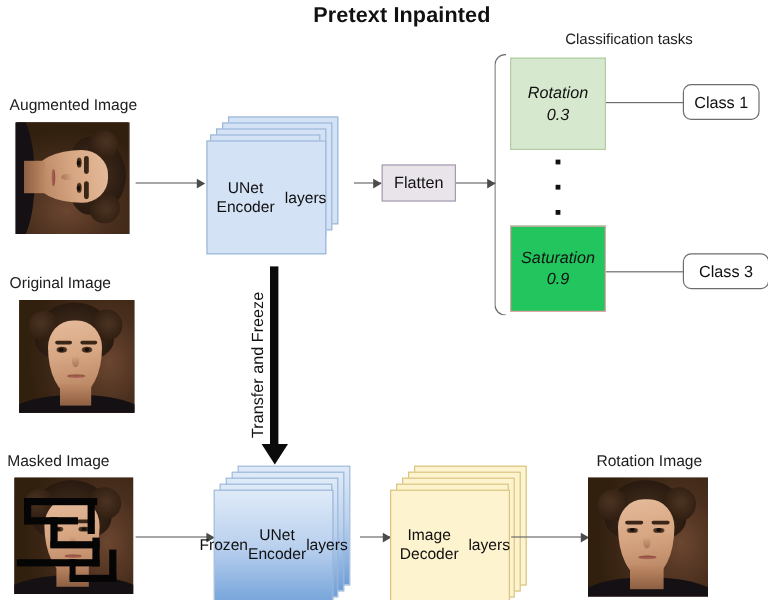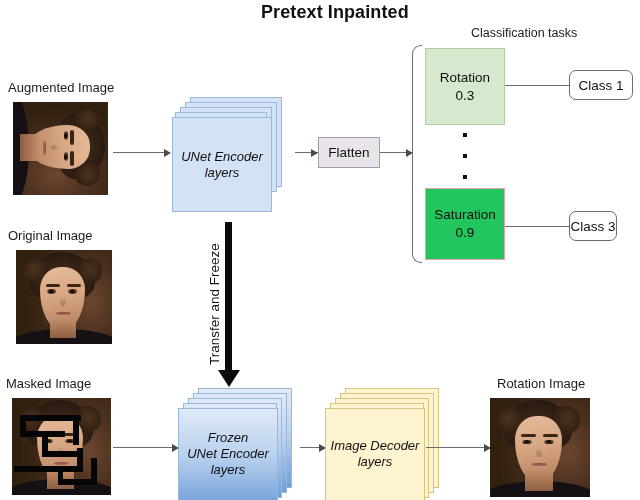--- a/index.html
+++ b/index.html
@@ -91,38 +91,37 @@
     position:absolute;
     box-sizing:border-box;
     border:1px solid #9bb7d9;
   }
   .card.enc-top{background:#d4e2f5;}
   .card.enc-bot{background:linear-gradient(180deg,#dfeaf8 0%,#b9d0ee 48%,#6f9fd8 100%);}
   .card.dec{background:#fdf3cf;border:1px solid #d9c47f;}
   .card-label{
     position:absolute;
     display:flex;align-items:center;justify-content:center;
-    flex-direction:column;
+    flex-direction:row;
     text-align:center;
     font-size:13px;line-height:1.22;color:#101010;
     pointer-events:none;
-    font-style:italic;
   }
 
   
   .flatten-box{
     position:absolute;box-sizing:border-box;
     background:#e9e4ea;border:1px solid #a59bb0;
     display:flex;align-items:center;justify-content:center;
     font-size:13.5px;color:#111;
   }
   .task-box{
     position:absolute;box-sizing:border-box;
     display:flex;flex-direction:column;align-items:center;justify-content:center;
-    font-size:13.5px;line-height:1.3;color:#101010;text-align:center;
+    font-size:13.5px;line-height:1.3;color:#101010;text-align:center;font-style:italic;
   }
   .task-box.green{background:#d6e8cd;border:1px solid #b2cda4;}
   .task-box.red{background:#22c55e;border:1px solid #e2a7ab;}
   .class-box{
     position:absolute;box-sizing:border-box;
     background:#ffffff;border:1.2px solid #6e6e6e;border-radius:7px;
     display:flex;align-items:center;justify-content:center;
     font-size:13.5px;color:#101010;
   }
 
@@ -230,21 +229,21 @@
 
   <div class="dot" style="left:463px;top:133px;"></div>
   <div class="dot" style="left:463px;top:154px;"></div>
   <div class="dot" style="left:463px;top:175px;"></div>
 
   <div class="task-box red" style="left:425px;top:188px;width:80px;height:72px;">
     <span>Saturation</span>
     <span>0.9</span>
   </div>
   <div class="hline" style="left:505px;top:226px;width:65px;"></div>
-  <div class="class-box" style="left:569px;top:211px;width:48px;height:30px;">
+  <div class="class-box" style="left:569px;top:211px;width:72px;height:30px;">
     <span>Class 3</span>
   </div>
 
   <div class="abs caption" style="left:8px;top:228px;">Original Image</div>
 
   <div class="photo" style="left:16px;top:250px;width:96px;height:94px;">
     <div class="inner">
       <div class="bg-wall"></div>
       <div class="shoulder"></div>
       <div class="hair"></div>

